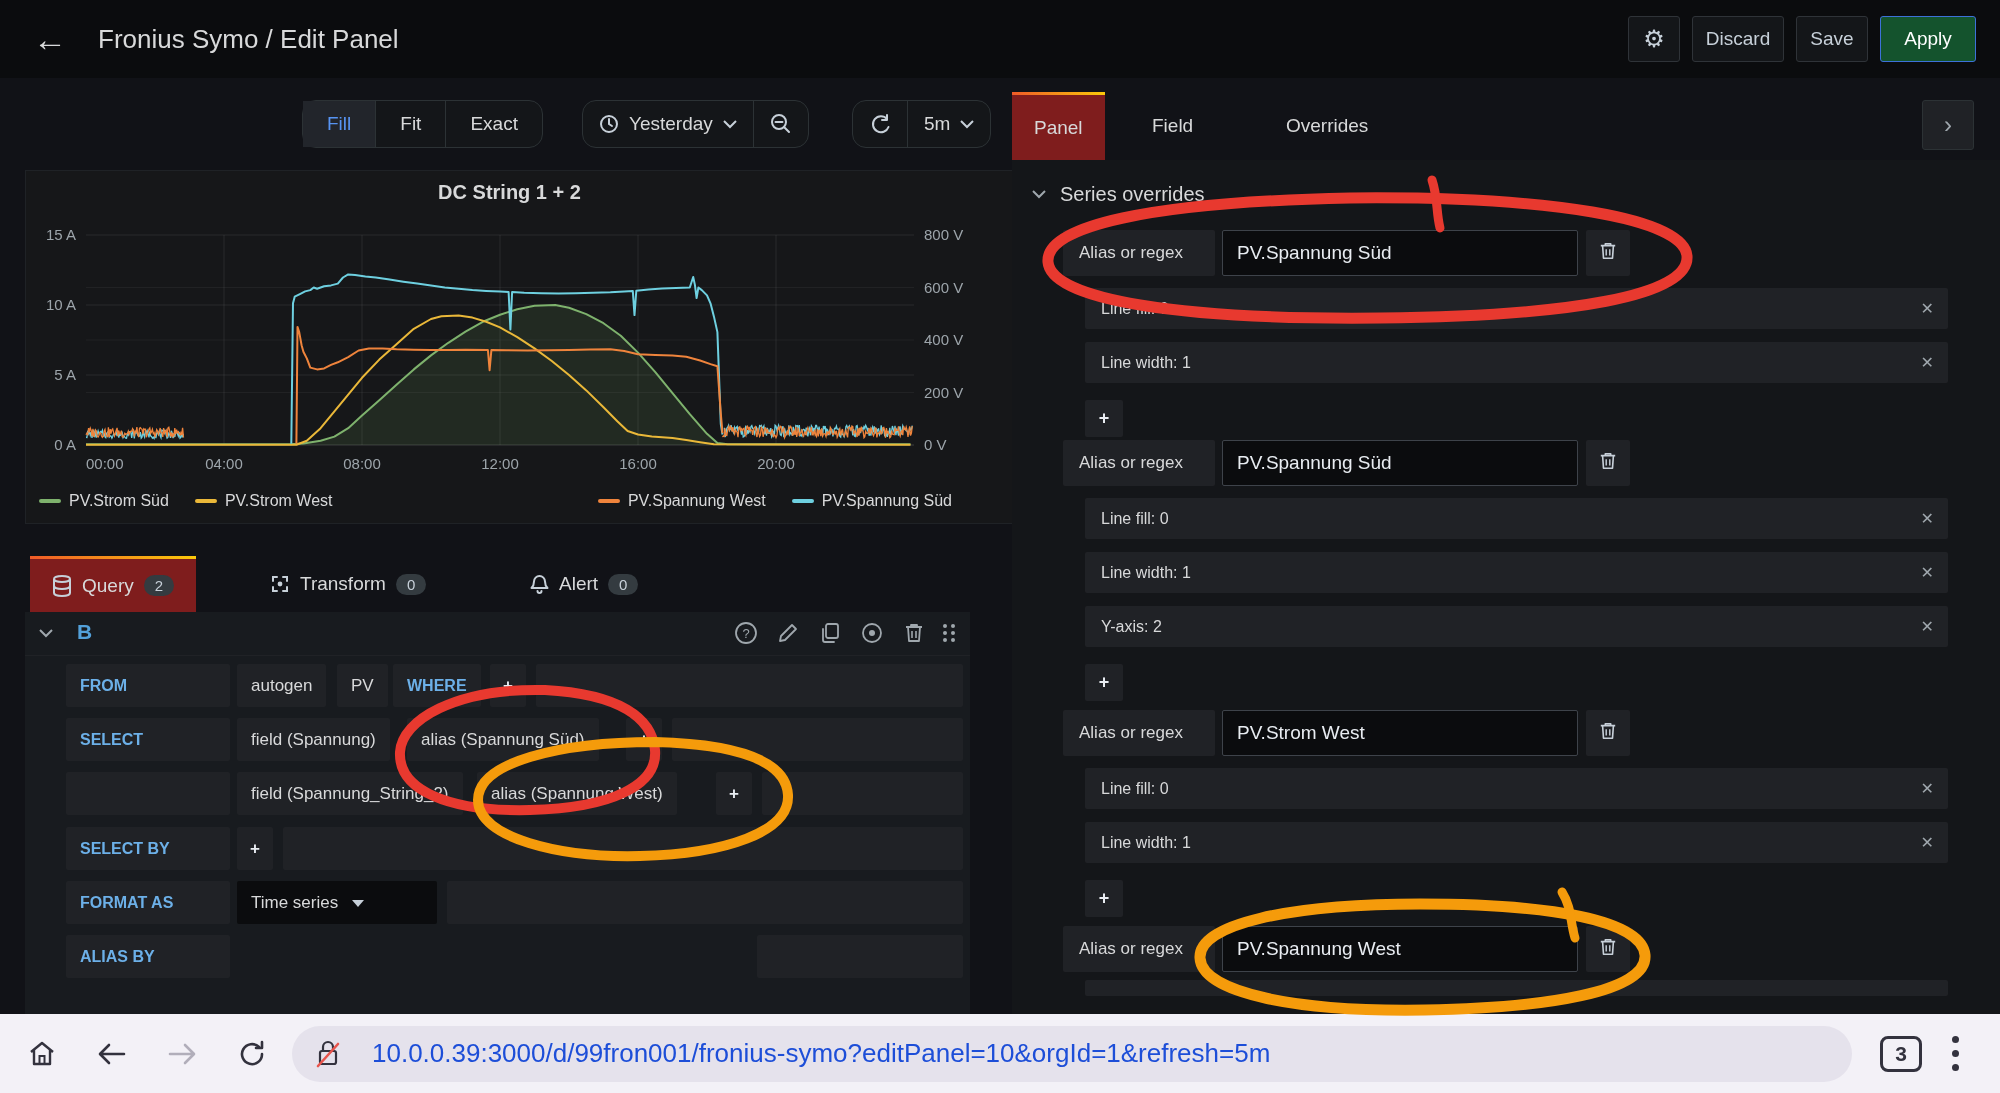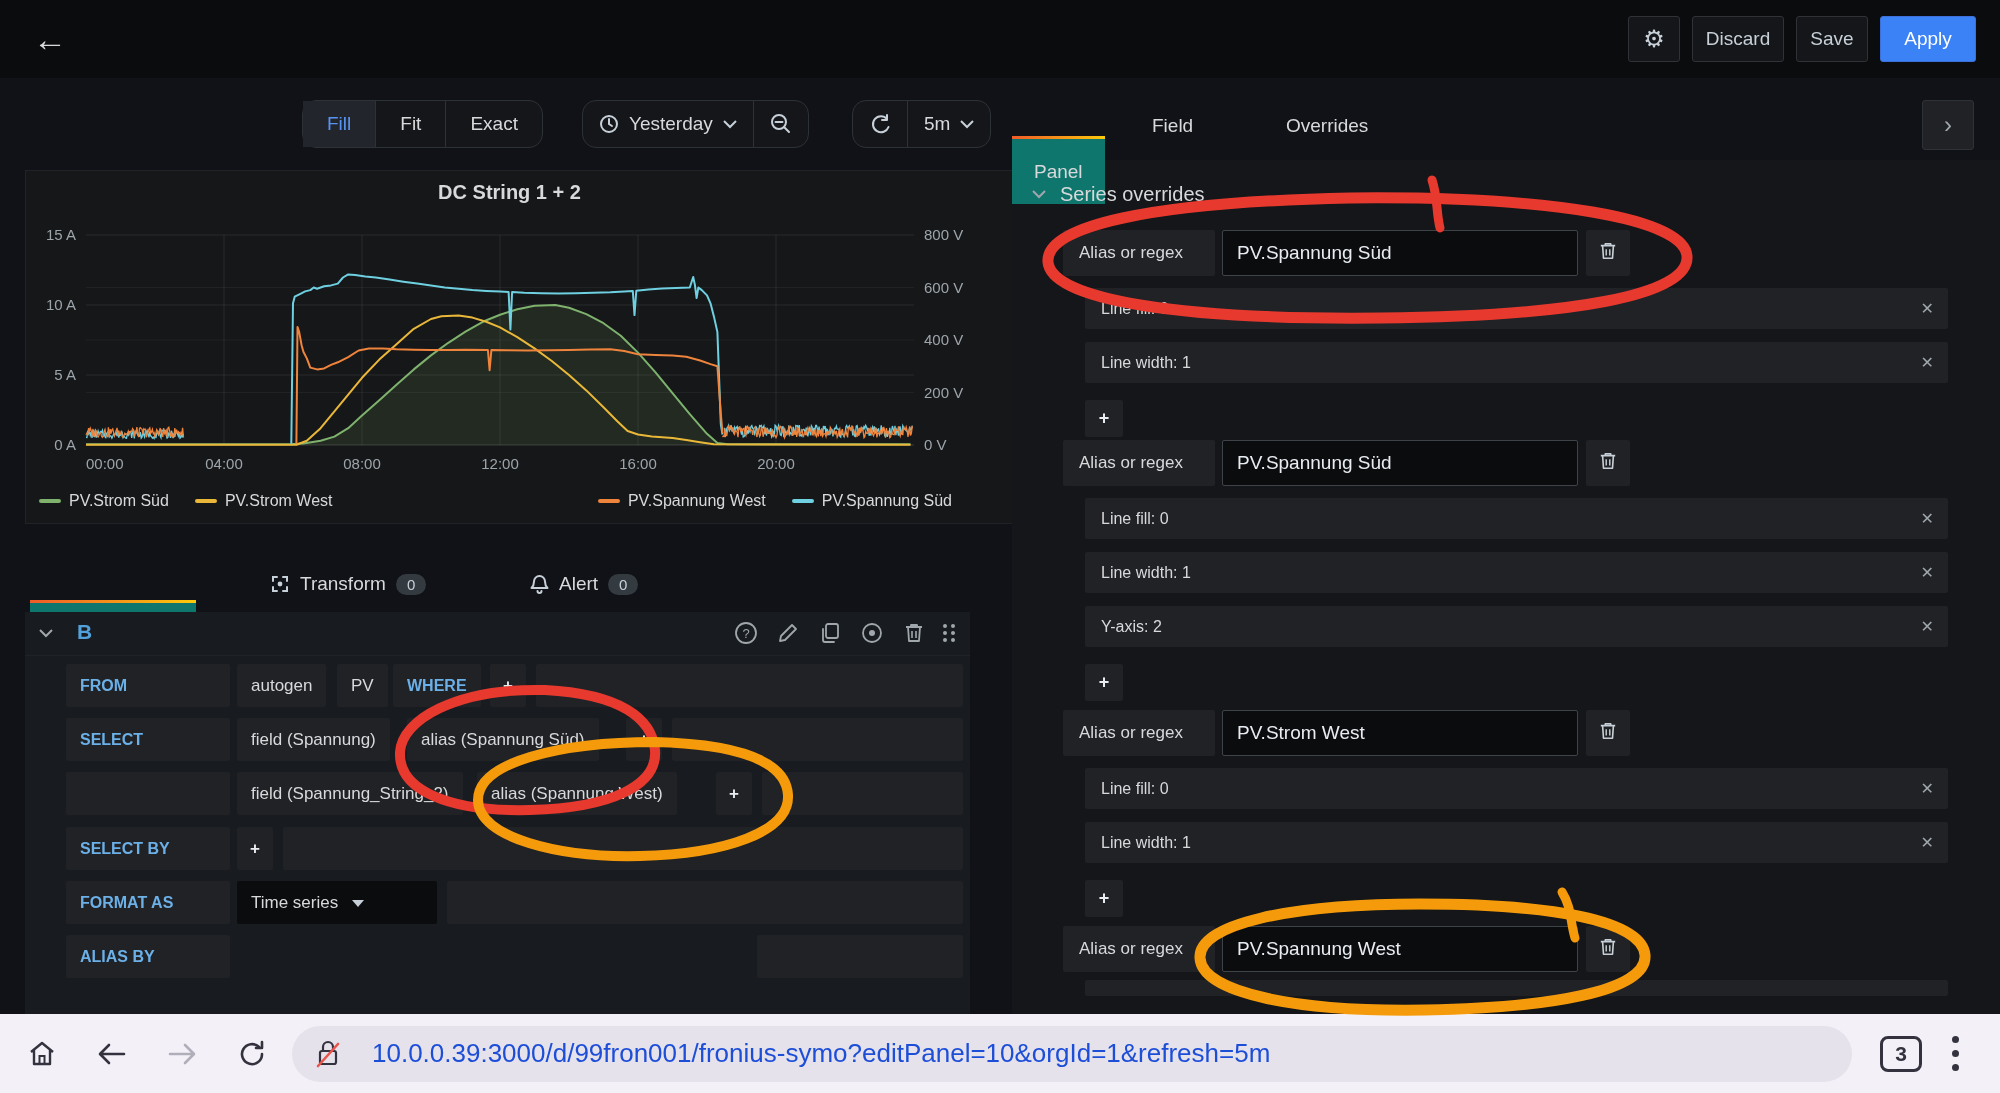--- a/index.html
+++ b/index.html
@@ -6,40 +6,40 @@
   *{box-sizing:border-box;font-family:"Liberation Sans",sans-serif;}
   #app{position:relative;width:2000px;height:1093px;background:#111217;overflow:hidden;}
   .abs{position:absolute;}
 
   
   #topbar{left:0;top:0;width:2000px;height:78px;background:#0b0c0e;}
   .back-arrow{left:28px;top:18px;width:44px;height:42px;color:#d8d9da;font-size:34px;line-height:42px;text-align:center;cursor:pointer;}
   #page-title{left:98px;top:0;height:78px;line-height:78px;font-size:26px;color:#d8d9da;}
   .tb-btn{height:46px;top:16px;border:1px solid #2f3338;border-radius:3px;background:#141619;
           color:#c7d0d9;font-size:19px;line-height:44px;text-align:center;cursor:pointer;}
-  .tb-btn.primary{background:#3b82f6;border-color:#3d71d9;color:#fff;}
+  .tb-btn.primary{background:#14532d;border-color:#3d71d9;color:#fff;}
 
   
   .seg-group{top:100px;height:48px;display:flex;border:1px solid #2c3235;border-radius:14px;background:#141619;}
   .seg{padding:0 24px;line-height:46px;font-size:19px;color:#d8d9da;border-right:1px solid #2c3235;cursor:pointer;}
   .seg:last-child{border-right:none;}
   .seg.active{background:#22252b;color:#5794f2;}
   .tool-btn{display:flex;align-items:center;gap:10px;padding:0 16px;line-height:46px;font-size:19px;color:#d8d9da;cursor:pointer;}
 
   
   #chart-panel{left:25px;top:170px;width:1094px;height:354px;background:#161719;border:1px solid #1f2226;}
   #chart-title{left:0;top:10px;width:967px;text-align:center;font-size:20px;color:#d8d9da;font-weight:bold;}
   #legend{left:25px;top:486px;width:967px;height:30px;display:flex;align-items:center;padding:0 14px;}
   .leg-item{display:flex;align-items:center;gap:8px;margin-right:26px;font-size:16px;color:#d8d9da;cursor:pointer;}
   .leg-swatch{width:22px;height:4px;border-radius:2px;}
   .leg-spacer{flex:1;}
 
   
   .tab{position:absolute;height:56px;display:flex;align-items:center;gap:10px;padding:0 22px;font-size:19px;color:#d8d9da;cursor:pointer;}
-  .tab.active{background:#0f766e;border-top:3px solid;border-image:linear-gradient(90deg,#f05a28,#fbca0a) 1;margin-top:44px;}
+  .tab.active{background:#7f1d1d;border-top:3px solid;border-image:linear-gradient(90deg,#f05a28,#fbca0a) 1;}
   .count-pill{background:#343b40;color:#c7d0d9;font-size:15px;border-radius:11px;padding:2px 11px;}
   .icon{display:inline-flex;align-items:center;justify-content:center;}
 
   
   #query-body{left:25px;top:612px;width:945px;height:402px;background:#181b1f;overflow:hidden;}
   #qrow-b{left:0;top:0;width:945px;height:44px;border-bottom:1px solid #202226;}
   .q-icons{position:absolute;right:14px;top:8px;display:flex;gap:16px;align-items:center;color:#9fa7ad;}
   .qi{width:26px;height:26px;display:flex;align-items:center;justify-content:center;cursor:pointer;}
   .drag-dots{display:grid;grid-template-columns:5px 5px;gap:3px;cursor:grab;}
   .drag-dots i{width:4px;height:4px;border-radius:50%;background:#9fa7ad;}
@@ -77,20 +77,21 @@
   svg text{font-family:"Liberation Sans",sans-serif;}
   #annotations{pointer-events:none;left:0;top:0;}
 </style>
 </head>
 <body>
 
 <div id="app">
 
   <div id="topbar" class="abs">
     <div class="abs back-arrow">←</div>
+    <div id="page-title" class="abs">Fronius Symo / Edit Panel</div>
     <div class="abs tb-btn" style="left:1628px;width:52px;">
       <span class="icon" style="font-size:24px;">⚙</span>
     </div>
     <div class="abs tb-btn" style="left:1692px;width:92px;">Discard</div>
     <div class="abs tb-btn" style="left:1796px;width:72px;">Save</div>
     <div class="abs tb-btn primary" style="left:1880px;width:96px;">Apply</div>
   </div>
 
   <div class="abs seg-group" style="left:302px;">
     <div class="seg active">Fill</div>

